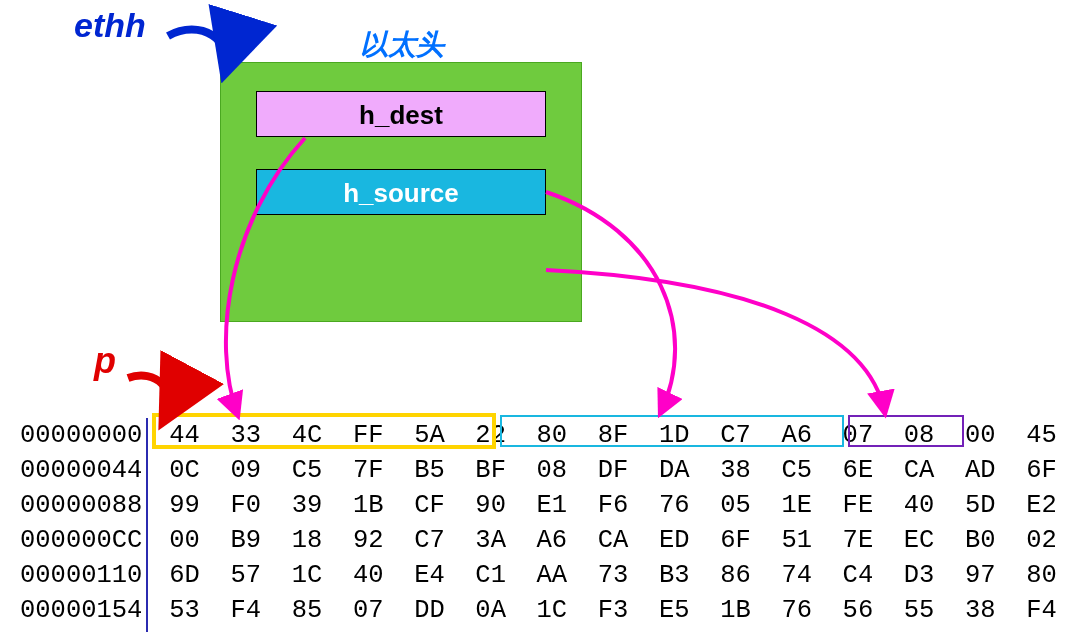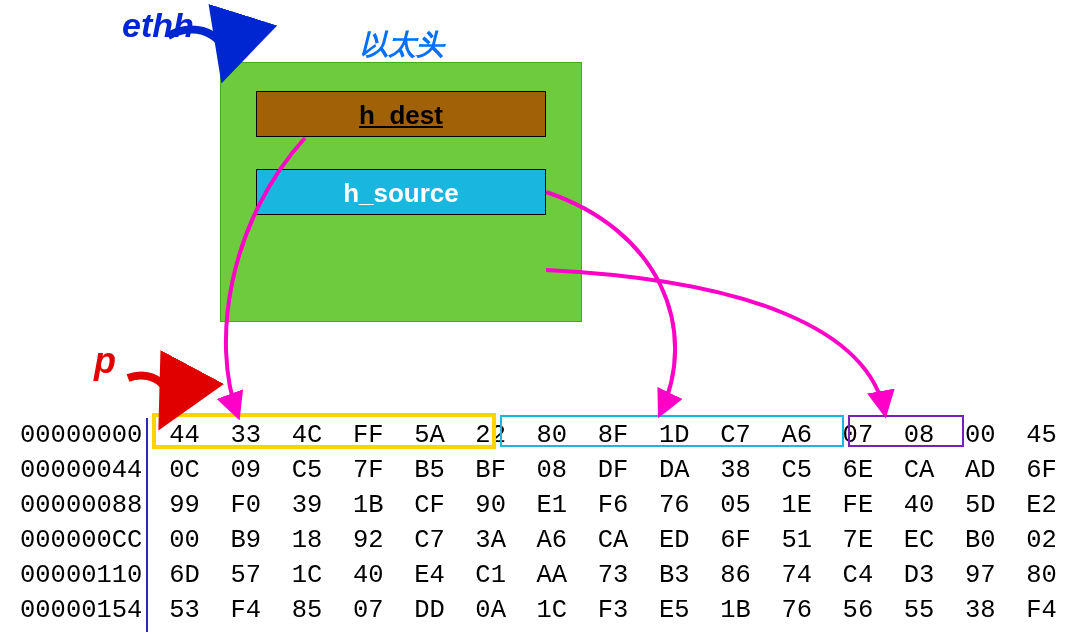--- a/index.html
+++ b/index.html
@@ -15,21 +15,20 @@
 
   
   .label-ethh {
     position: absolute;
     left: 74px;
     top: 6px;
     font-size: 34px;
     font-weight: 800;
     font-style: italic;
     color: #0026d1;
-    margin-left: 48px;
   }
   .label-header-title {
     position: absolute;
     left: 360px;
     top: 26px;
     font-size: 28px;
     font-weight: 700;
     color: #0070ff;
     font-style: italic;
   }
@@ -58,21 +57,21 @@
     left: 35px;
     width: 290px;
     height: 46px;
     line-height: 46px;
     text-align: center;
     font-size: 26px;
     font-weight: 800;
     border: 1px solid #000;
     box-sizing: border-box;
   }
-  .field.hdest   { top: 28px;  background: #a16207; color: #000; text-decoration: underline; }
+  .field.hdest   { top: 28px;  background: #f0abfc; color: #000; }
   .field.hsource { top: 106px; background: #19b7e0; color: #fff; }
   .field.hproto  { top: 184px; background: #7321b8; color: #fff; }
 
   
   .hex-dump {
     position: absolute;
     left: 20px;
     top: 418px;
     font-family: "Consolas", "Courier New", monospace;
     font-size: 25.5px;

